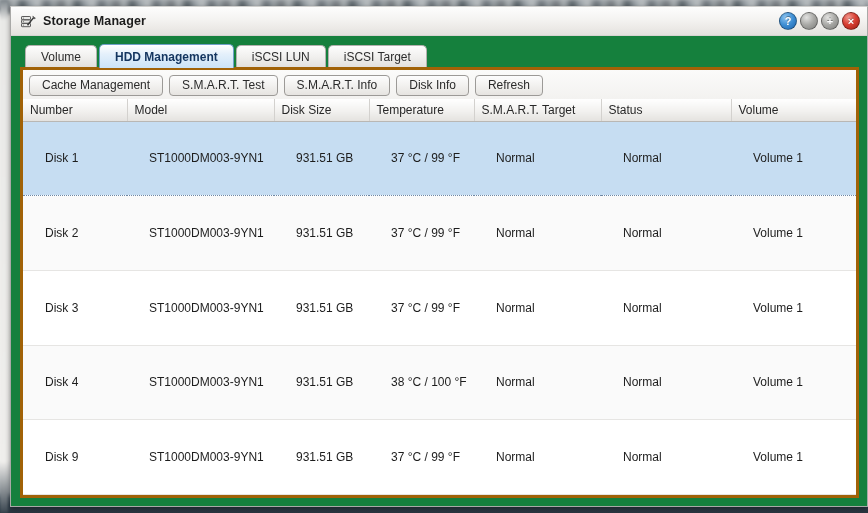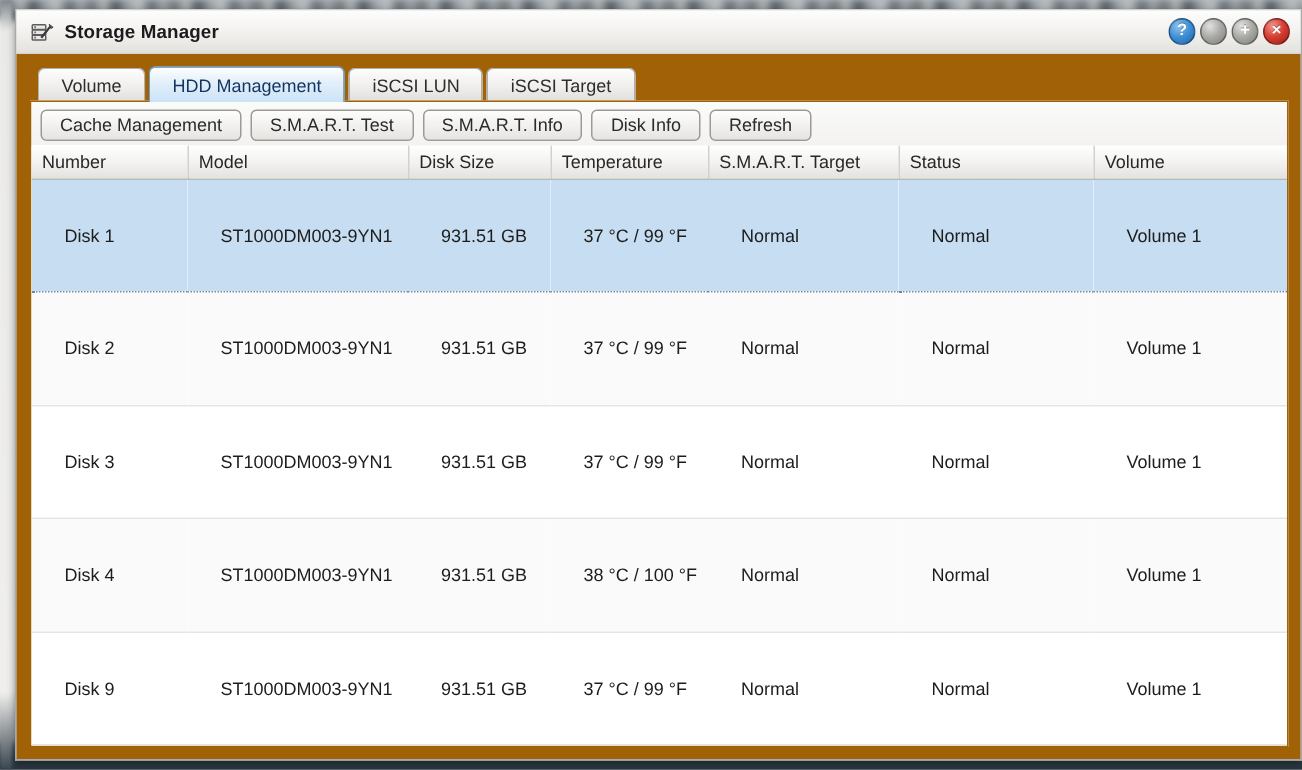--- a/index.html
+++ b/index.html
@@ -93,21 +93,21 @@
   .wbtn-max  { background: radial-gradient(circle at 35% 28%, #e2e2e0 0%, #a9a9a6 48%, #7d7d7a 100%); }
   .wbtn-close{ background: radial-gradient(circle at 35% 28%, #f09a90 0%, #d94034 45%, #9d1c12 100%); }
   .wbtn .glyph { transform: translateY(-.5px); }
 
   
   .win-body {
     flex: 1 1 auto;
     padding: 7px 8px 8px 9px;
     display: flex; flex-direction: column;
     min-height: 0;
-    background: #a16207;
+    background: #15803d;
   }
 
   
   .tabstrip {
     display: flex; align-items: flex-end;
     height: 24px; flex: 0 0 24px;
     padding-left: 5px;
     position: relative;
     z-index: 3;
   }
@@ -122,30 +122,30 @@
     border: 1px solid #b3b1ae;
     border-bottom: none;
     border-radius: 5px 5px 0 0;
     cursor: pointer;
     white-space: nowrap;
   }
   .tab.active {
     background: linear-gradient(180deg,#ffffff 0%, #e4f0fb 40%, #cbe3f7 100%);
     border-color: #6f9fc8;
     color: #14355f;
-    font-weight: normal;
+    font-weight: bold;
     height: 24px;
     margin-bottom: -1px;
     z-index: 4;
   }
 
   
   .panel {
     flex: 1 1 auto;
-    border: 1px solid #a16207;
+    border: 3px solid #a16207;
     background: #ffffff;
     display: flex; flex-direction: column;
     min-height: 0;
     position: relative;
     z-index: 1;
   }
 
   
   .toolbar {
     flex: 0 0 29px;

